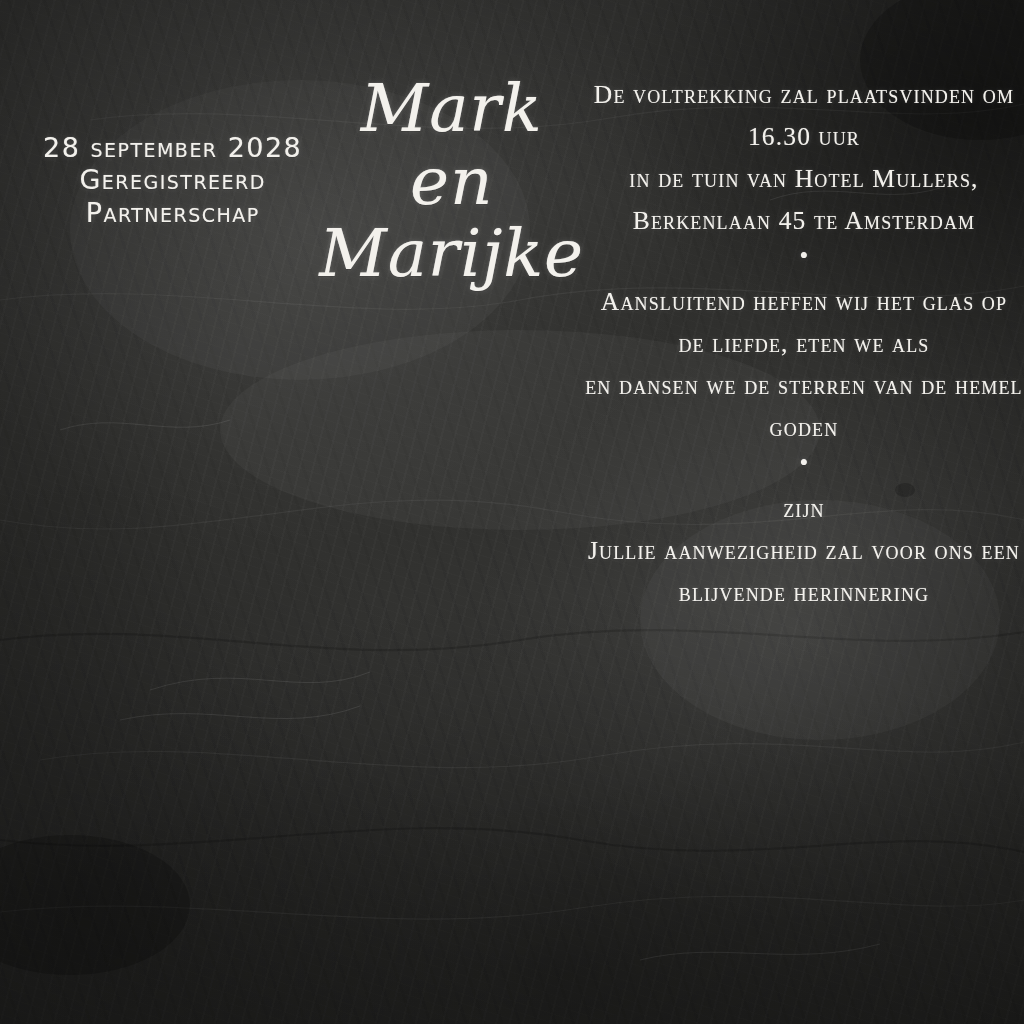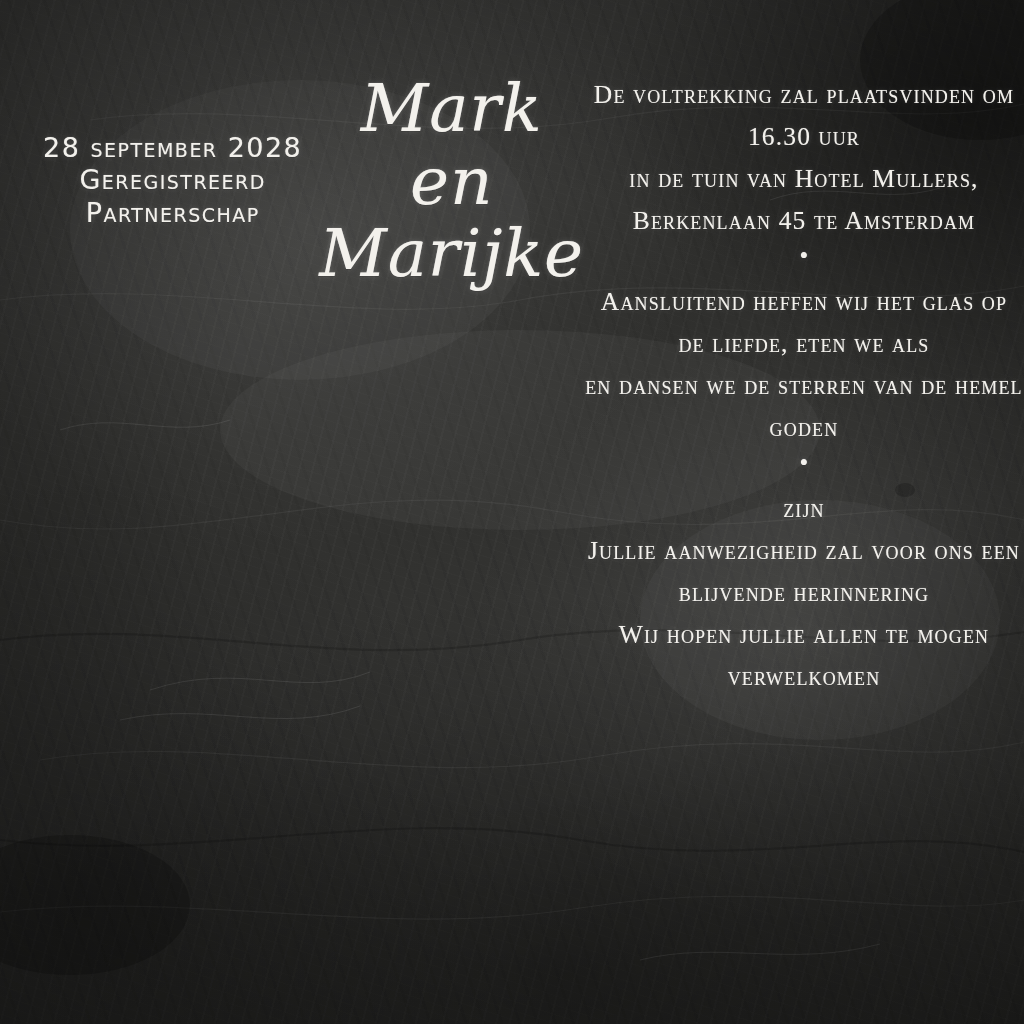--- a/index.html
+++ b/index.html
@@ -154,17 +154,16 @@
       <p>in de tuin van Hotel Mullers, Berkenlaan 45 te Amsterdam</p>
       <p class="sep">•</p>
       <div class="gap-sm"></div>
       <p>Aansluitend heffen wij het glas op de liefde, eten we als</p>
       <p>en dansen we de sterren van de hemel</p>
       <p>goden</p>
       <p class="sep">•</p>
       <div class="gap-sm"></div>
       <p>zijn</p>
       <p>Jullie aanwezigheid zal voor ons een blijvende herinnering</p>
-      <p>Wij hopen jullie allen te mogen verwelkomen</p>
     </div>
 
   </div>
 </div>
 
 </body></html>

